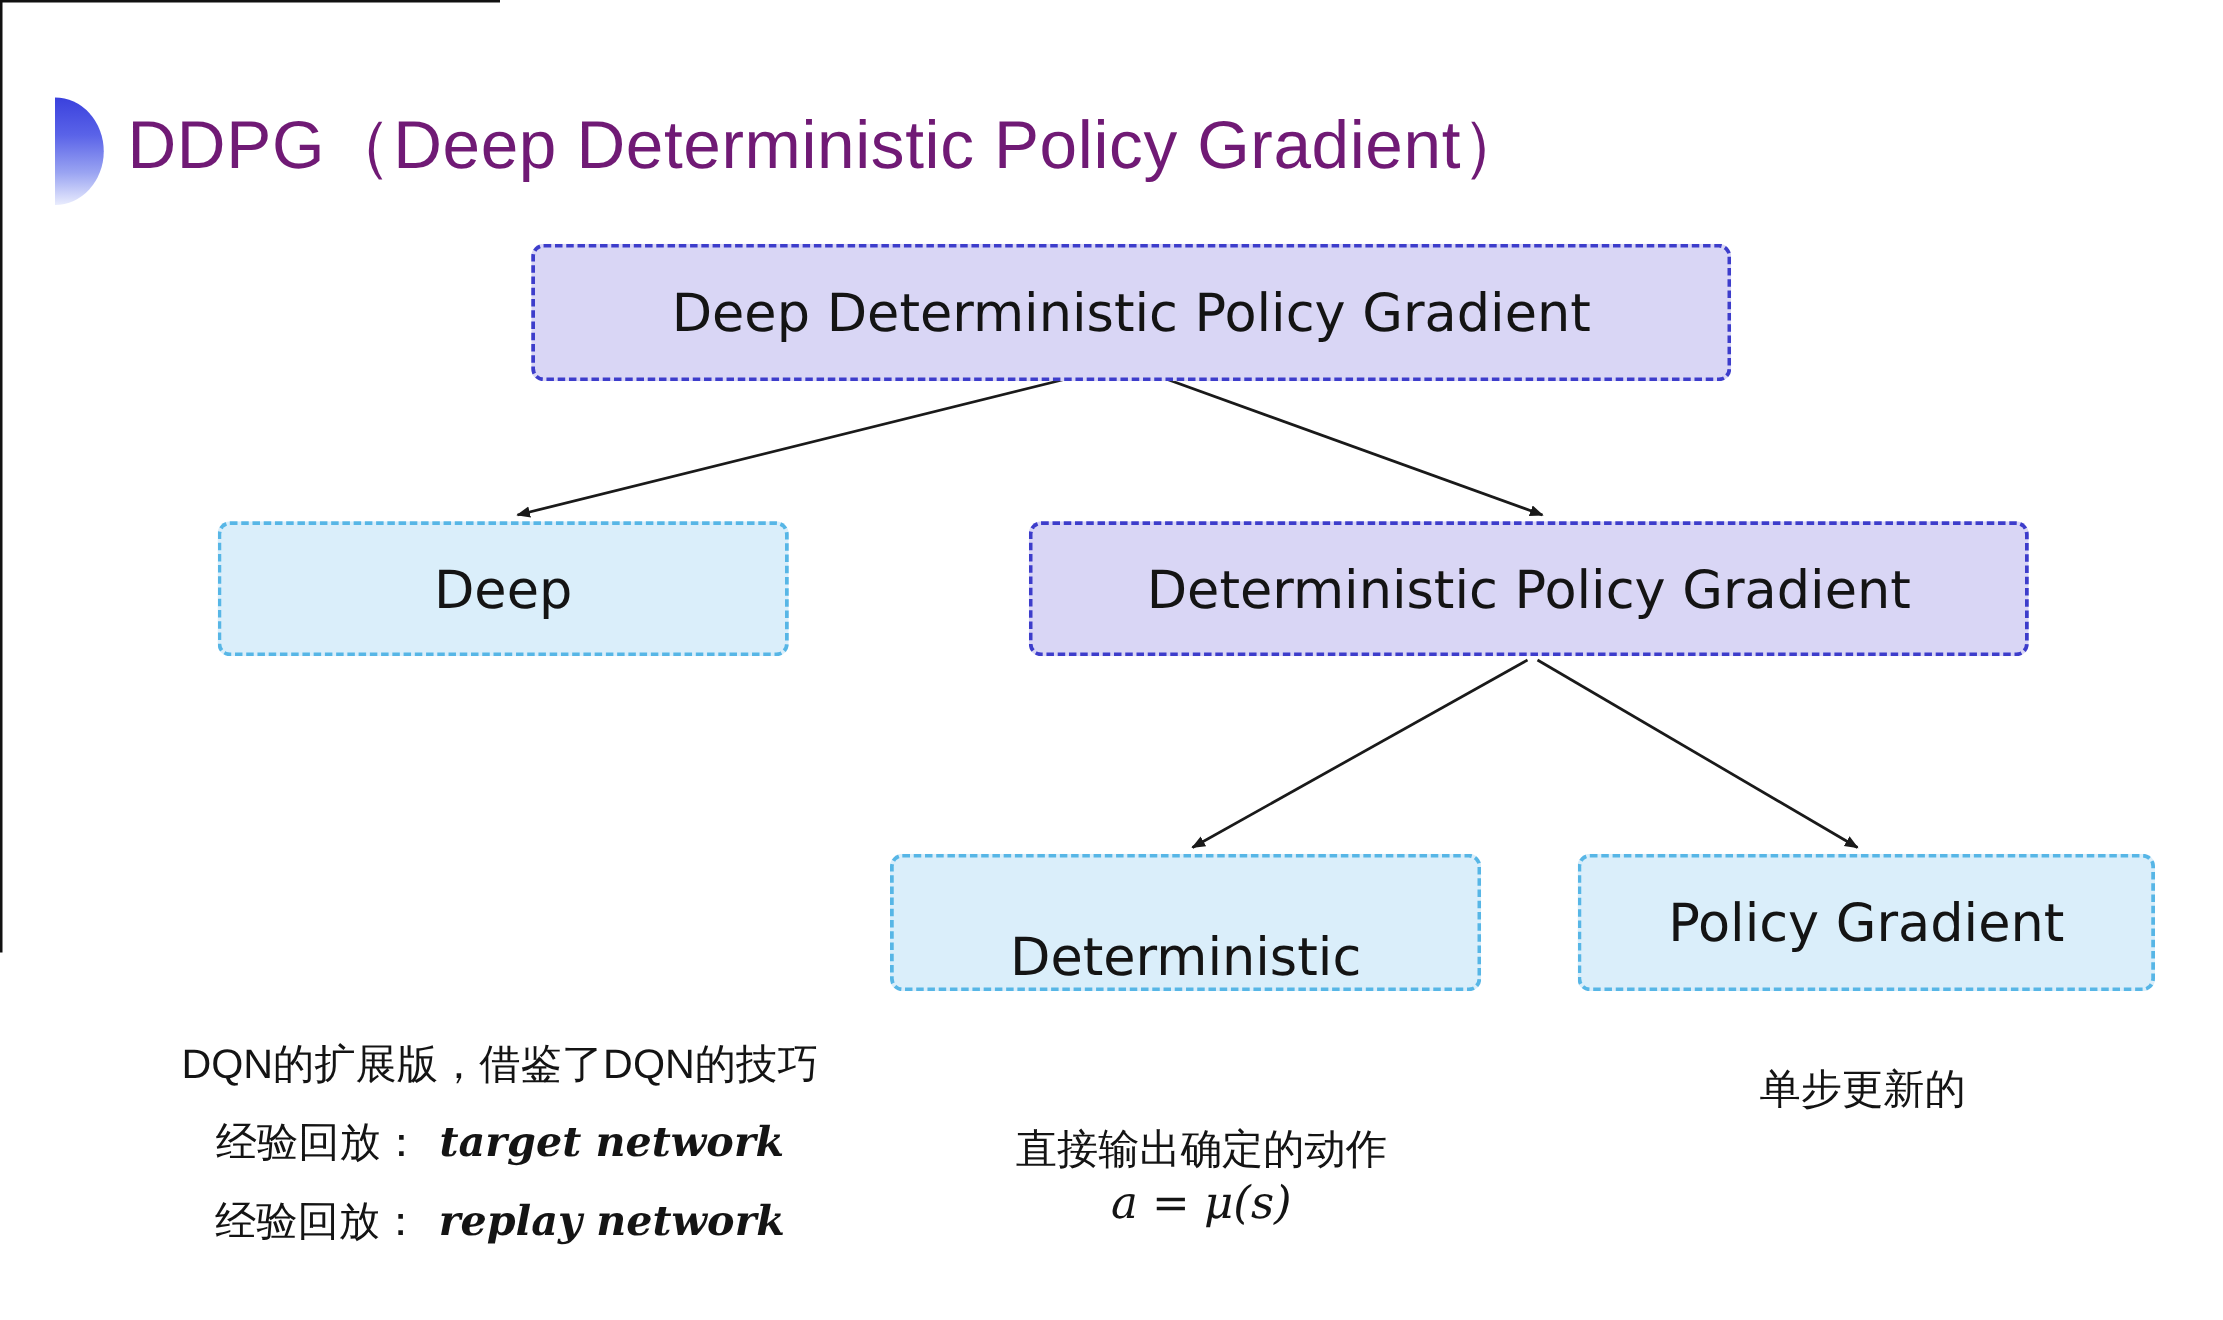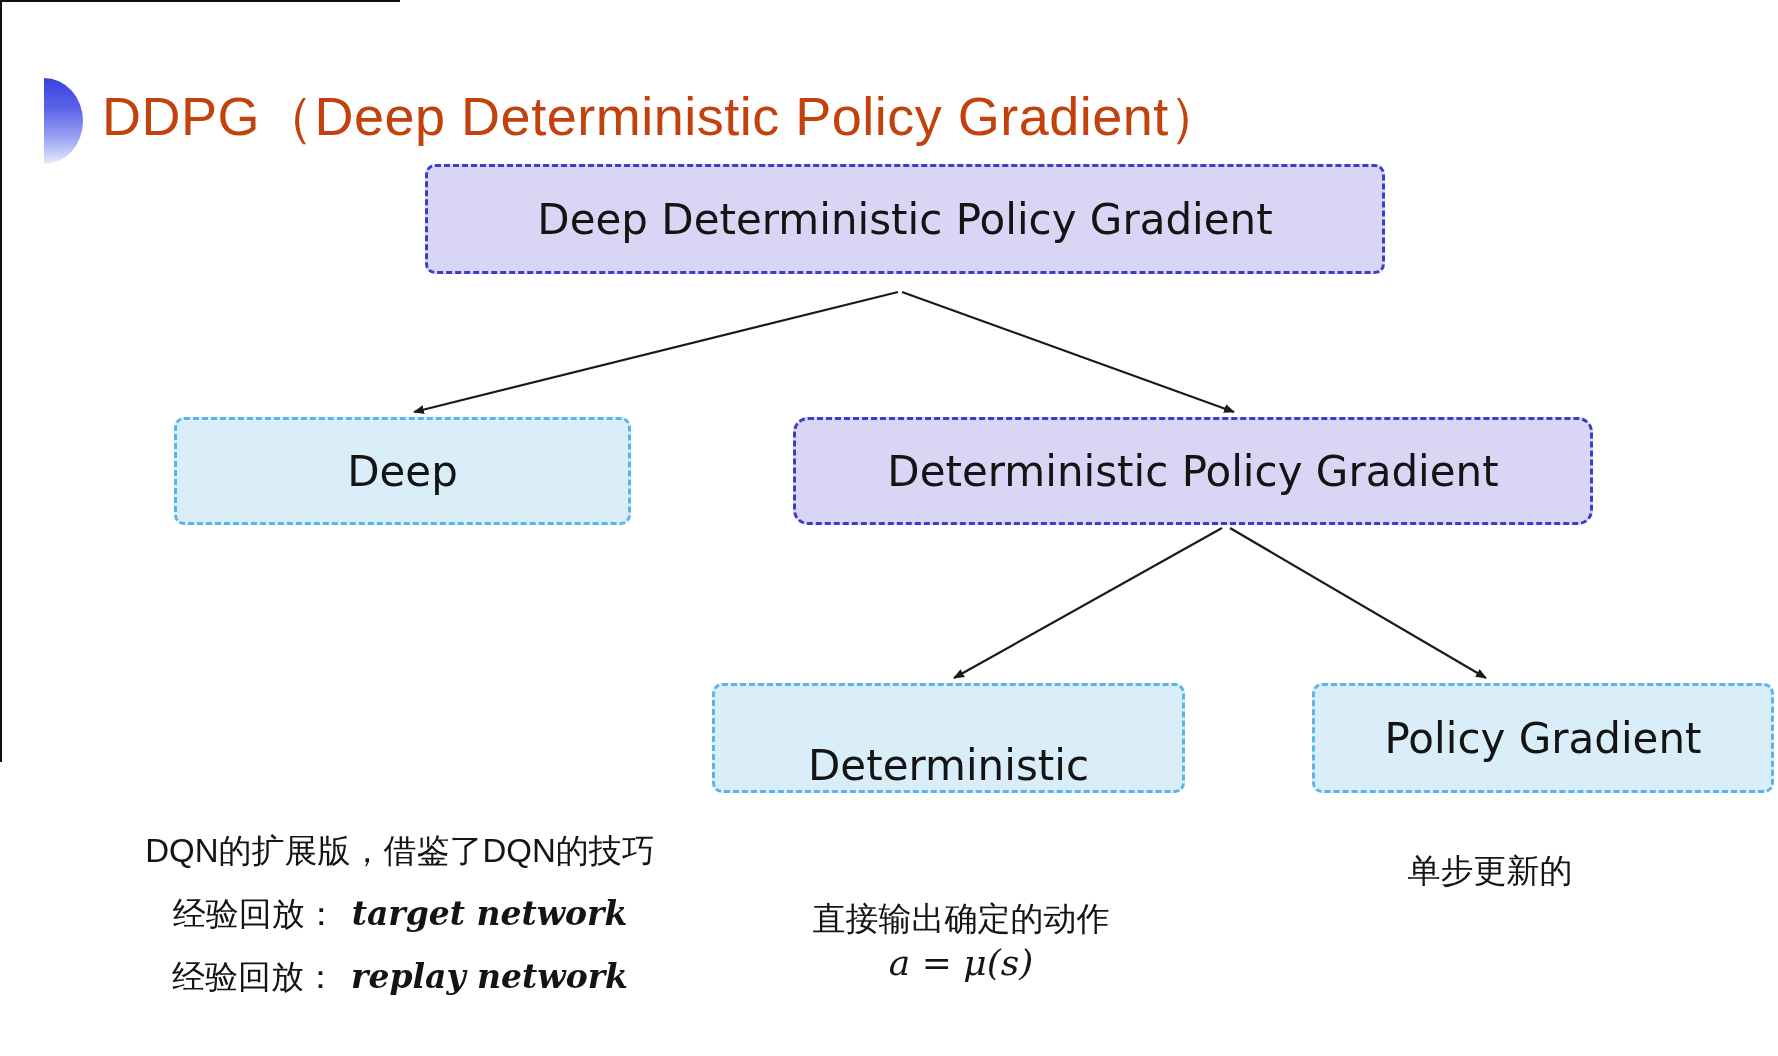--- a/index.html
+++ b/index.html
@@ -16,42 +16,42 @@
 
   
   .bullet{
     position:absolute;left:44px;top:78px;width:39px;height:86px;
     background:linear-gradient(180deg,#3a41dd 0%,#5a63e8 35%,#9aa4f2 70%,#e9ecfd 100%);
     border-radius:0 100% 100% 0 / 0 50% 50% 0;
   }
   .page-title{
     position:absolute;left:102px;top:78px;width:1600px;height:76px;
     line-height:76px;
-    font-size:54px;color:#c2410c;font-weight:400;
+    font-size:54px;color:#701a75;font-weight:400;
     letter-spacing:0.5px;
     white-space:nowrap;
   }
 
   
   .node{
     position:absolute;
     display:flex;align-items:center;justify-content:center;
     border-radius:10px;
     font-family:"DejaVu Sans","Liberation Sans",sans-serif;
     font-size:42px;color:#141414;
     text-align:center;
   }
   .node.purple{background:#d9d6f5;border:3px dashed #3d3dcb;}
   .node.blue{background:#daeefa;border:3px dashed #57b6e6;}
 
-  #node-ddpg{left:425px;top:164px;width:954px;height:104px;}
+  #node-ddpg{left:425px;top:195px;width:954px;height:104px;}
   #node-deep{left:174px;top:417px;width:451px;height:102px;}
-  #node-dpg{left:793px;top:417px;width:794px;height:102px;border-radius:15px;}
+  #node-dpg{left:823px;top:417px;width:794px;height:102px;}
   #node-deterministic{left:712px;top:683px;width:467px;height:104px;align-items:flex-end;}
-  #node-policy-gradient{left:1312px;top:683px;width:456px;height:104px;text-align:center;}
+  #node-policy-gradient{left:1262px;top:683px;width:456px;height:104px;text-align:center;}
 
   
   #arrows{position:absolute;left:0;top:0;width:1778px;height:1056px;pointer-events:none;}
 
   
   .notes{
     position:absolute;
     text-align:center;
     color:#141414;
     font-size:33px;

